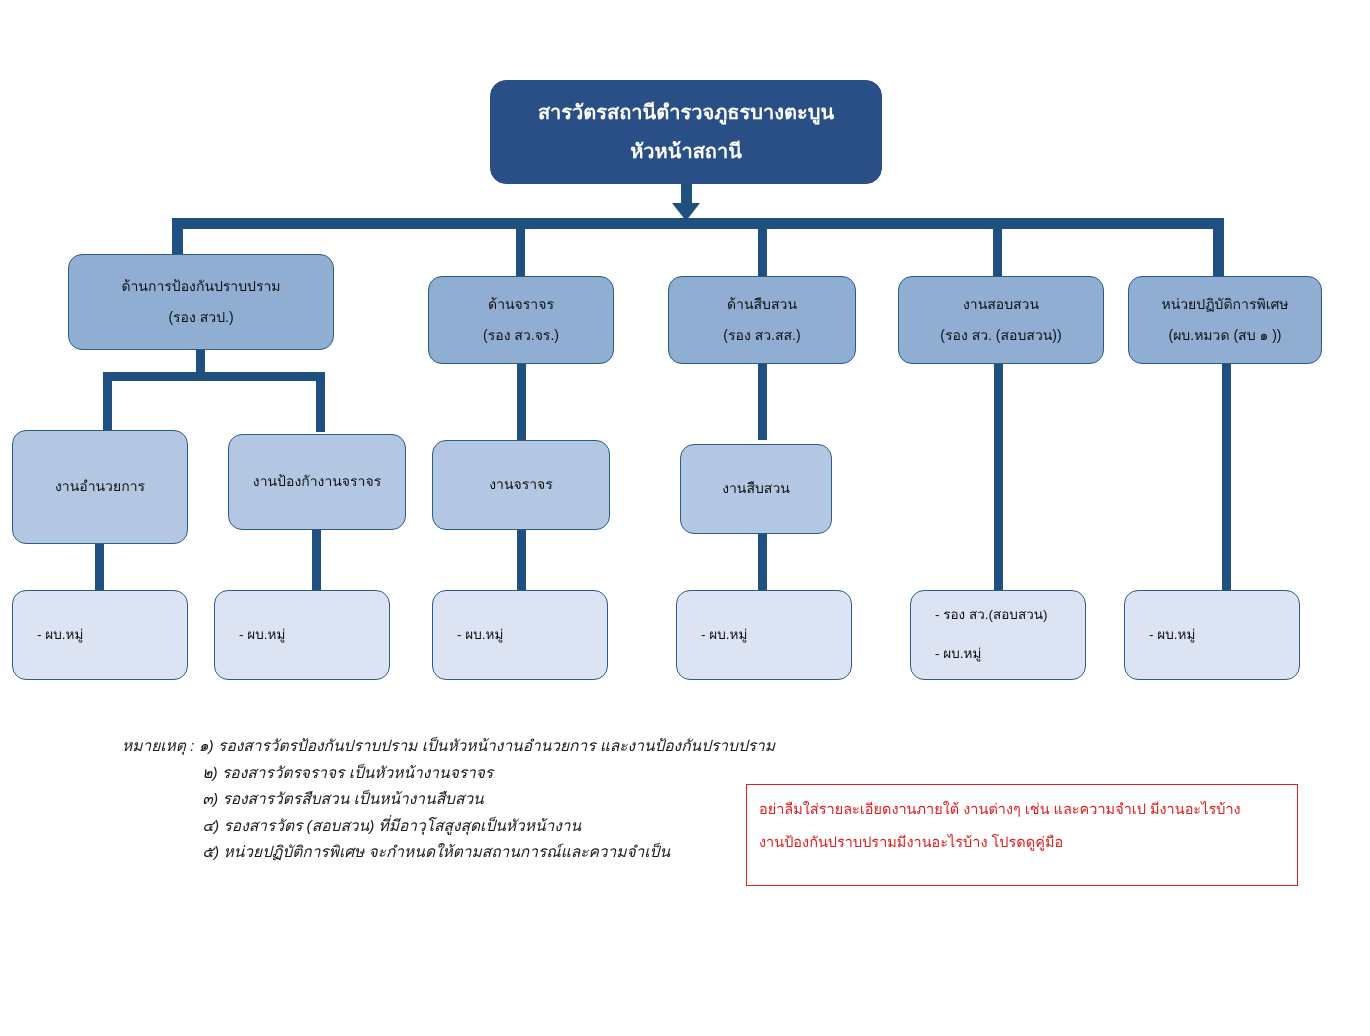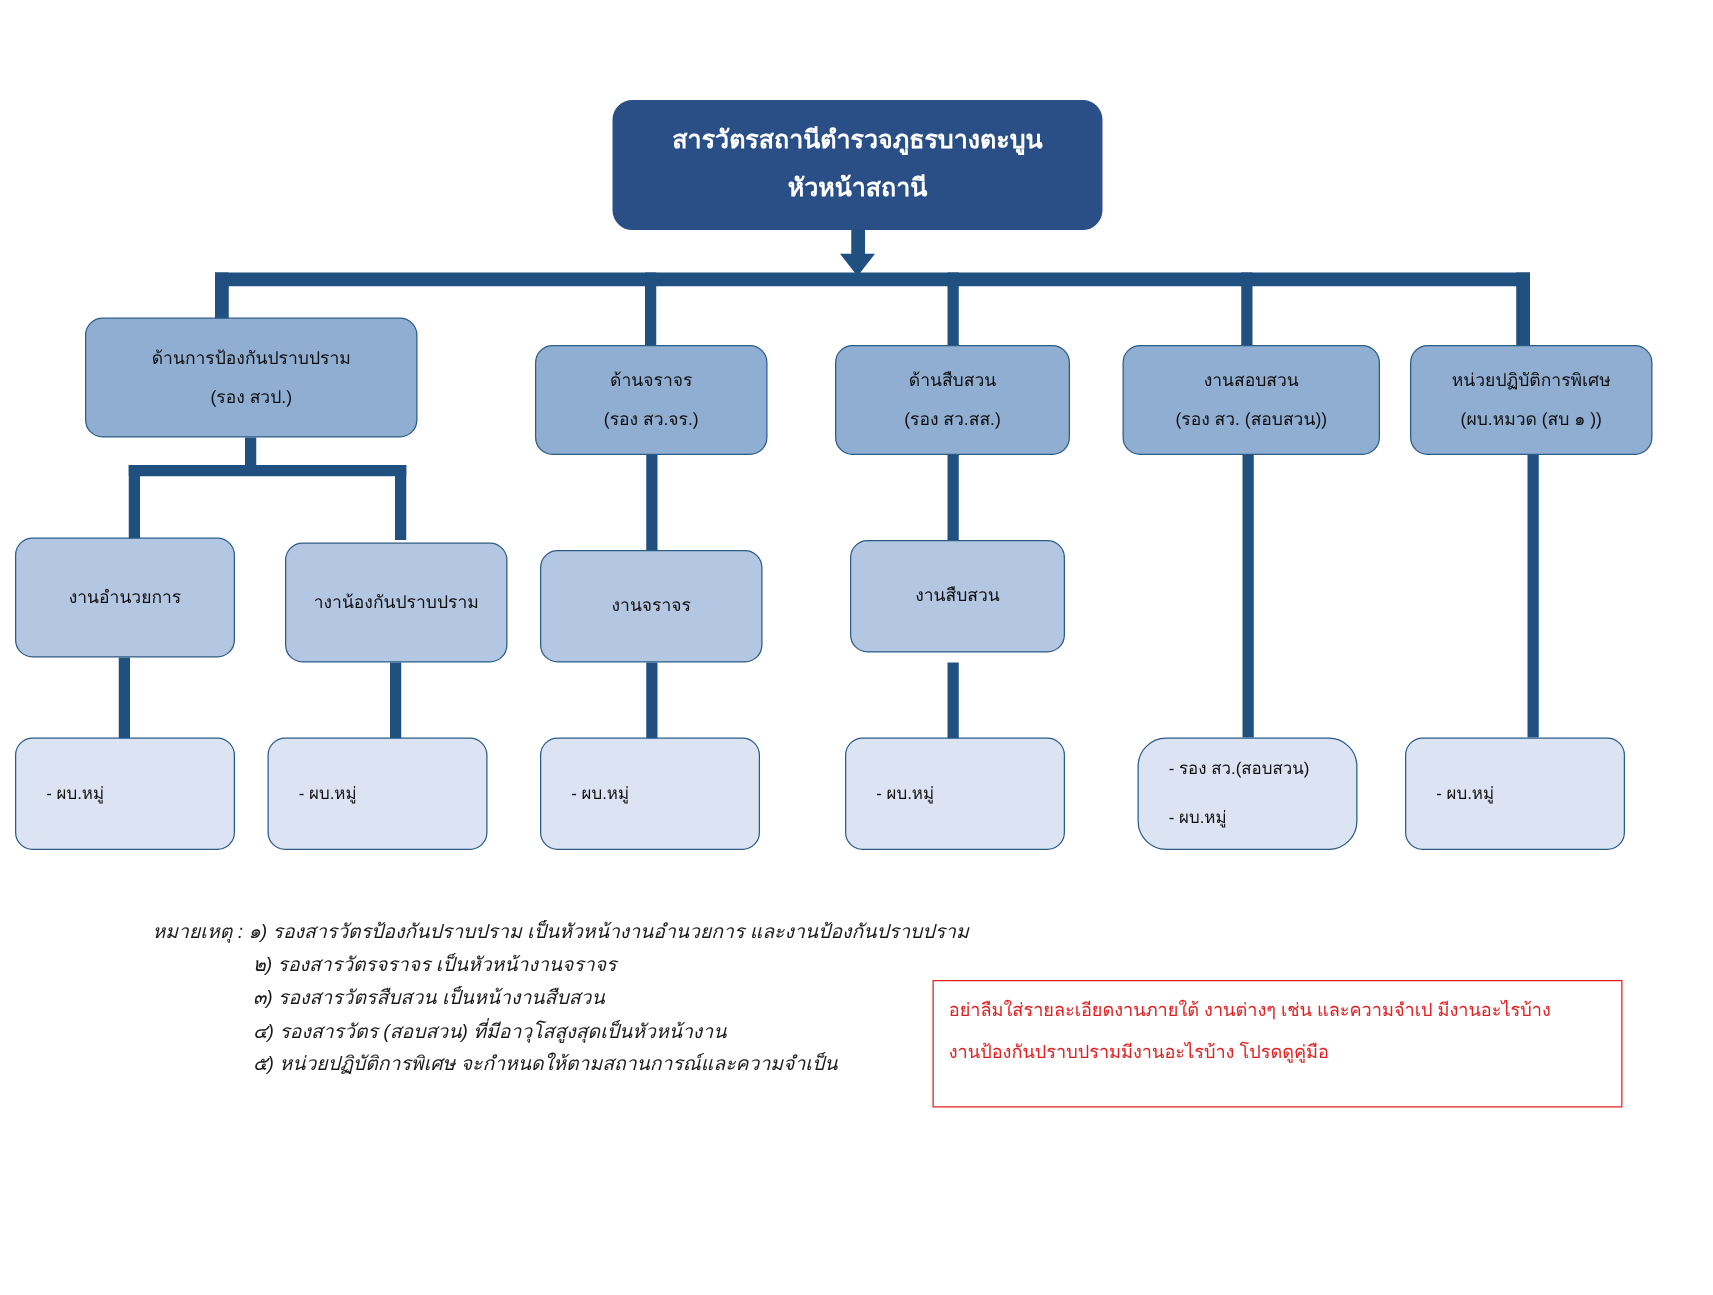--- a/index.html
+++ b/index.html
@@ -184,33 +184,33 @@
   <div class="conn conn-h" style="left:103px; top:372px; width:222px; height:9px;"></div>
   <div class="conn conn-v" style="left:103px; top:372px; width:9px; height:60px;"></div>
   <div class="conn conn-v" style="left:316px; top:372px; width:9px; height:60px;"></div>
 
   <div class="conn conn-v" style="left:517px; top:364px; width:9px; height:76px;"></div>
   <div class="conn conn-v" style="left:758px; top:364px; width:9px; height:76px;"></div>
 
   <div class="conn conn-v" style="left:994px; top:364px; width:9px; height:226px;"></div>
   <div class="conn conn-v" style="left:1222px; top:364px; width:9px; height:226px;"></div>
 
-  <div class="node level3" style="left:12px; top:430px; width:176px; height:96px;">
+  <div class="node level3" style="left:12px; top:430px; width:176px; height:114px;">
     <span class="line">งานอำนวยการ</span>
   </div>
 
   <div class="node level3" style="left:228px; top:434px; width:178px; height:96px;">
-    <span class="line">างาน้องกันปราบปราม</span>
+    <span class="line">งานป้องกัางานจราจร</span>
   </div>
 
   <div class="node level3" style="left:432px; top:440px; width:178px; height:90px;">
     <span class="line">งานจราจร</span>
   </div>
 
-  <div class="node level3" style="left:680px; top:432px; width:172px; height:90px;">
+  <div class="node level3" style="left:680px; top:444px; width:152px; height:90px;">
     <span class="line">งานสืบสวน</span>
   </div>
 
   <div class="conn conn-v" style="left:95px; top:526px; width:9px; height:66px;"></div>
   <div class="conn conn-v" style="left:312px; top:530px; width:9px; height:62px;"></div>
   <div class="conn conn-v" style="left:517px; top:530px; width:9px; height:62px;"></div>
   <div class="conn conn-v" style="left:758px; top:530px; width:9px; height:62px;"></div>
 
   <div class="node level4" style="left:12px; top:590px; width:176px; height:90px;">
     <span class="line">- ผบ.หมู่</span>
@@ -221,21 +221,21 @@
   </div>
 
   <div class="node level4" style="left:432px; top:590px; width:176px; height:90px;">
     <span class="line">- ผบ.หมู่</span>
   </div>
 
   <div class="node level4" style="left:676px; top:590px; width:176px; height:90px;">
     <span class="line">- ผบ.หมู่</span>
   </div>
 
-  <div class="node level4" style="left:910px; top:590px; width:176px; height:90px;border-radius:23px;">
+  <div class="node level4" style="left:910px; top:590px; width:176px; height:90px;">
     <span class="line">- รอง สว.(สอบสวน)</span>
     <span class="line">- ผบ.หมู่</span>
   </div>
 
   <div class="node level4" style="left:1124px; top:590px; width:176px; height:90px;">
     <span class="line">- ผบ.หมู่</span>
   </div>
 
 </div>
 

